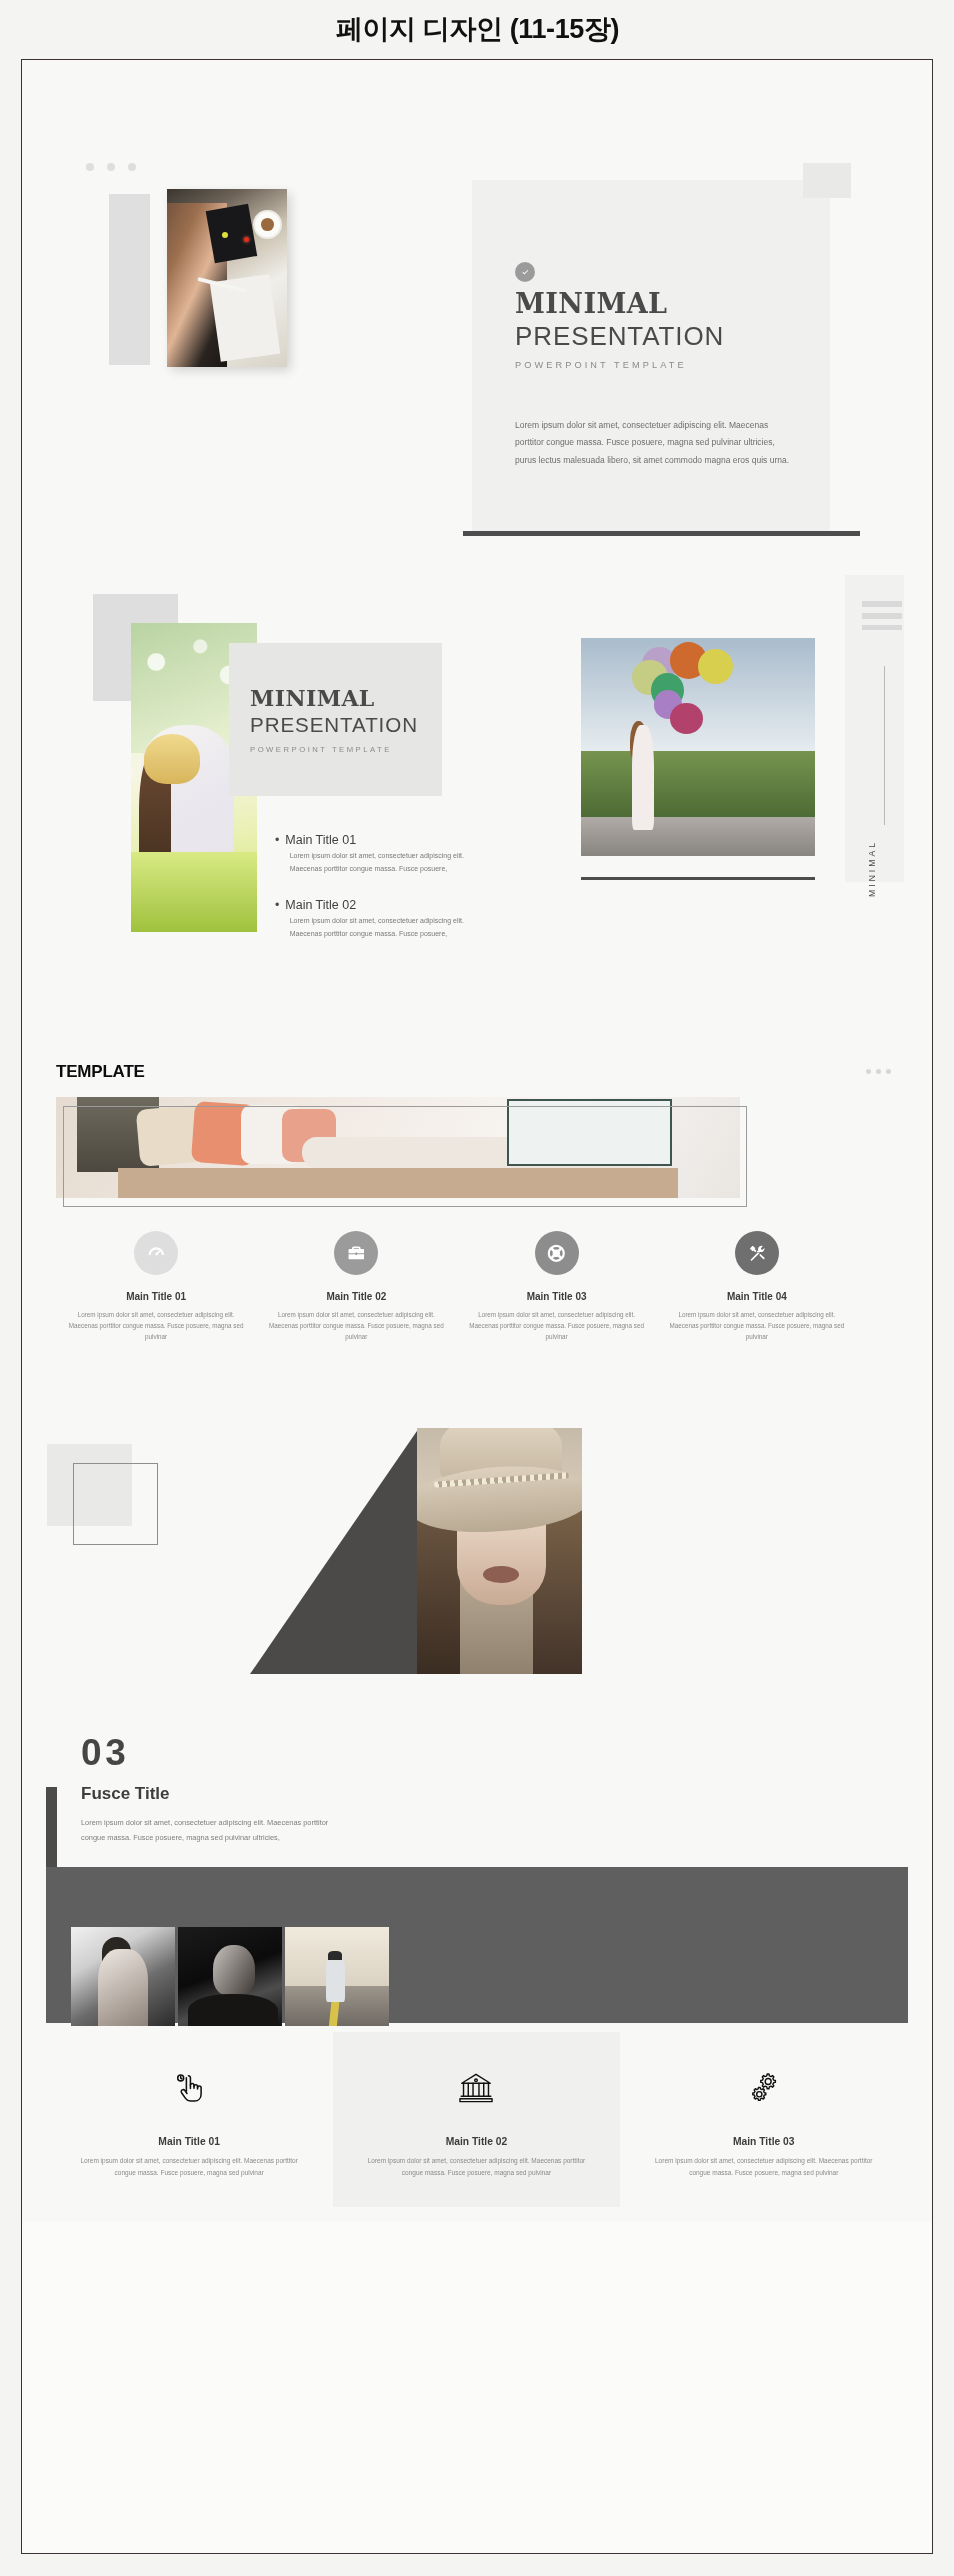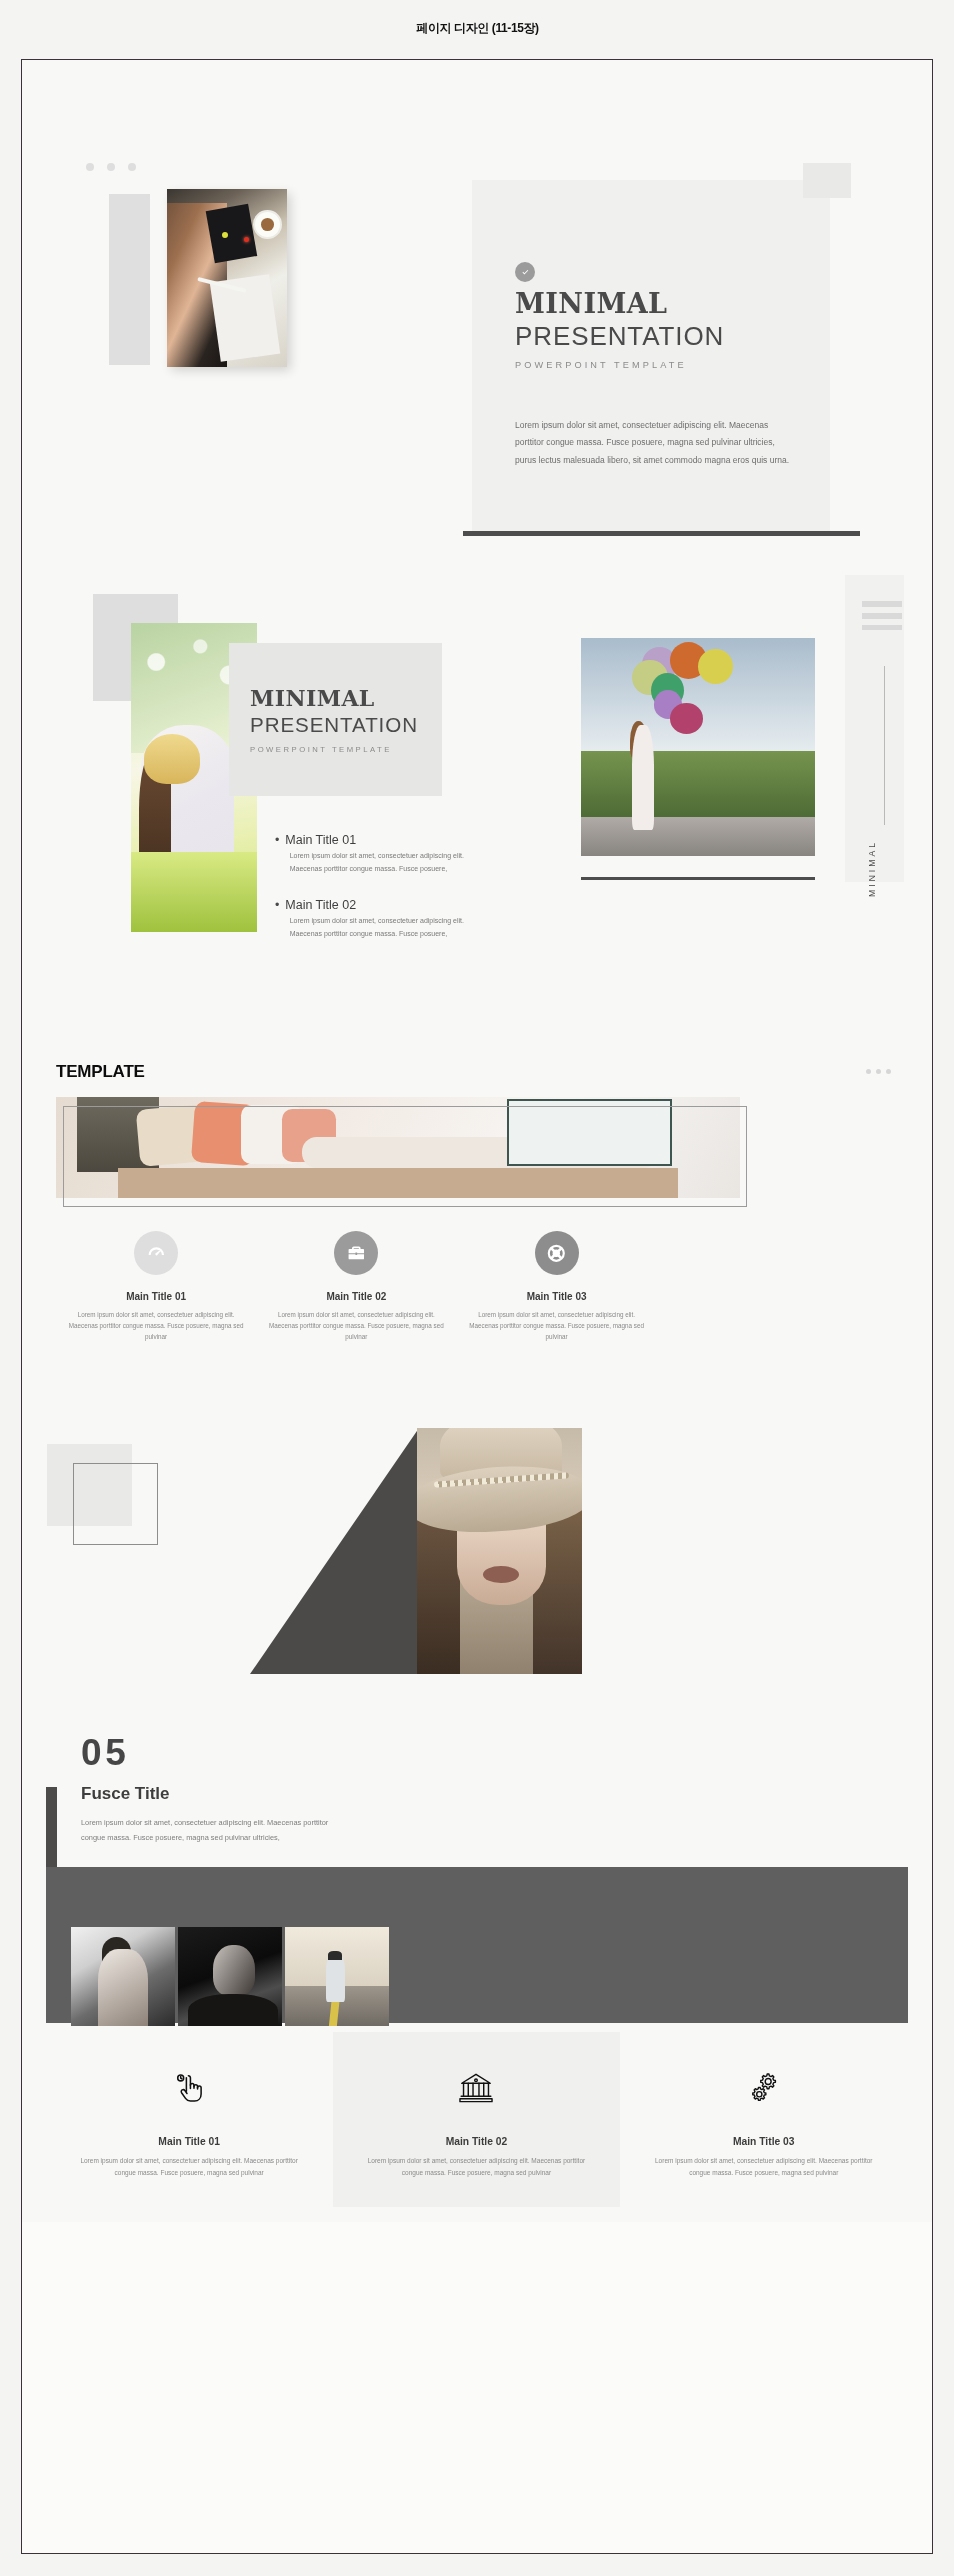--- a/index.html
+++ b/index.html
@@ -11,21 +11,21 @@
   }
   body { width: 955px; height: 2576px; position: relative; overflow: hidden; }
 
   .page-header {
     width: 955px; height: 57px;
     display: flex; align-items: center; justify-content: center;
     background: #f4f4f2;
   }
   .page-header h1 {
     font-family: "Liberation Sans", sans-serif;
-    font-size: 12px; font-weight: 700; color: #111;
+    font-size: 27px; font-weight: 700; color: #111;
     letter-spacing: -0.4px;
   }
 
   .slides-frame {
     position: absolute;
     left: 21px; top: 59px;
     width: 912px; height: 2495px;
     border: 1.5px solid #3a3238;
     background: #fbfbfa;
   }
@@ -345,38 +345,47 @@
       </div>
       <div class="card">
         <div class="circle" style="background:#8d8d8d">
           <svg viewBox="0 0 24 24">
               <path fill="#fff" d="M12 2a10 10 0 1 0 0 20 10 10 0 0 0 0-20zm0 2.6c1.5 0 2.9.45 4 1.2l-2.2 2.2a4.6 4.6 0 0 0-3.6 0L8 5.8a7.3 7.3 0 0 1 4-1.2zM5.8 8l2.2 2.2a4.6 4.6 0 0 0 0 3.6L5.8 16A7.4 7.4 0 0 1 5.8 8zm2.2 10.2 2.2-2.2a4.6 4.6 0 0 0 3.6 0l2.2 2.2a7.4 7.4 0 0 1-8 0zm10.2-2.2-2.2-2.2a4.6 4.6 0 0 0 0-3.6L18.2 8a7.4 7.4 0 0 1 0 8zM12 9.4a2.6 2.6 0 1 0 0 5.2 2.6 2.6 0 0 0 0-5.2z"></path>
             </svg>
         </div>
         <div class="c-title">Main Title 03</div>
         <div class="c-body">Lorem ipsum dolor sit amet, consectetuer adipiscing elit. Maecenas porttitor congue massa. Fusce posuere, magna sed pulvinar</div>
       </div>
+      <div class="card">
+        <div class="circle" style="background:#6f6f6f">
+          <svg viewBox="0 0 24 24">
+              <path fill="#fff" d="M4.5 19.1 13 10.6l1.4 1.4-8.5 8.5a1 1 0 0 1-1.4-1.4zM17.6 3.2a4 4 0 0 0-4.5 5.2l-1.6 1.6 2 2 1.6-1.6a4 4 0 0 0 5.2-4.5l-2.1 2.1-1.6-.4-.4-1.6 2.1-2.1zM6.6 3.2 3.3 6.5l3.1 3.1 1-1 2.2 2.2 1.5-1.5-2.2-2.2 1-1L6.6 3.2zm9.1 9.5 1.5 1.5 3.1 3.1a1 1 0 0 1-1.4 1.4l-3.1-3.1-1.5-1.5 1.4-1.4z"></path>
+            </svg>
+        </div>
+        <div class="c-title">Main Title 04</div>
+        <div class="c-body">Lorem ipsum dolor sit amet, consectetuer adipiscing elit. Maecenas porttitor congue massa. Fusce posuere, magna sed pulvinar</div>
+      </div>
     </div>
   </section>
 
   <section class="slide" id="slide4" style="height:794px;">
     <div class="s4-box-fill"></div>
     <div class="s4-box-outline"></div>
     <div class="s4-diag"></div>
     <div class="s4-photo">
       <div class="hairL"></div>
         <div class="hairR"></div>
       <div class="face"></div>
         <div class="lips"></div>
       <div class="hat-crown"></div>
         <div class="hat-brim"></div>
         <div class="chain"></div>
     </div>
 
-    <div class="s4-num">05</div>
+    <div class="s4-num">03</div>
     <div class="s4-title">Fusce Title</div>
     <p class="s4-body">Lorem ipsum dolor sit amet, consectetuer adipiscing elit. Maecenas porttitor congue massa. Fusce posuere, magna sed pulvinar ultricies,</p>
     <div class="s4-leftbar"></div>
     <div class="s4-band"></div>
 
     <div class="s4-thumbs">
       <div class="thumb t1">
         <div class="thumb-inner">
             <div class="hair"></div>
             <div class="body"></div>

